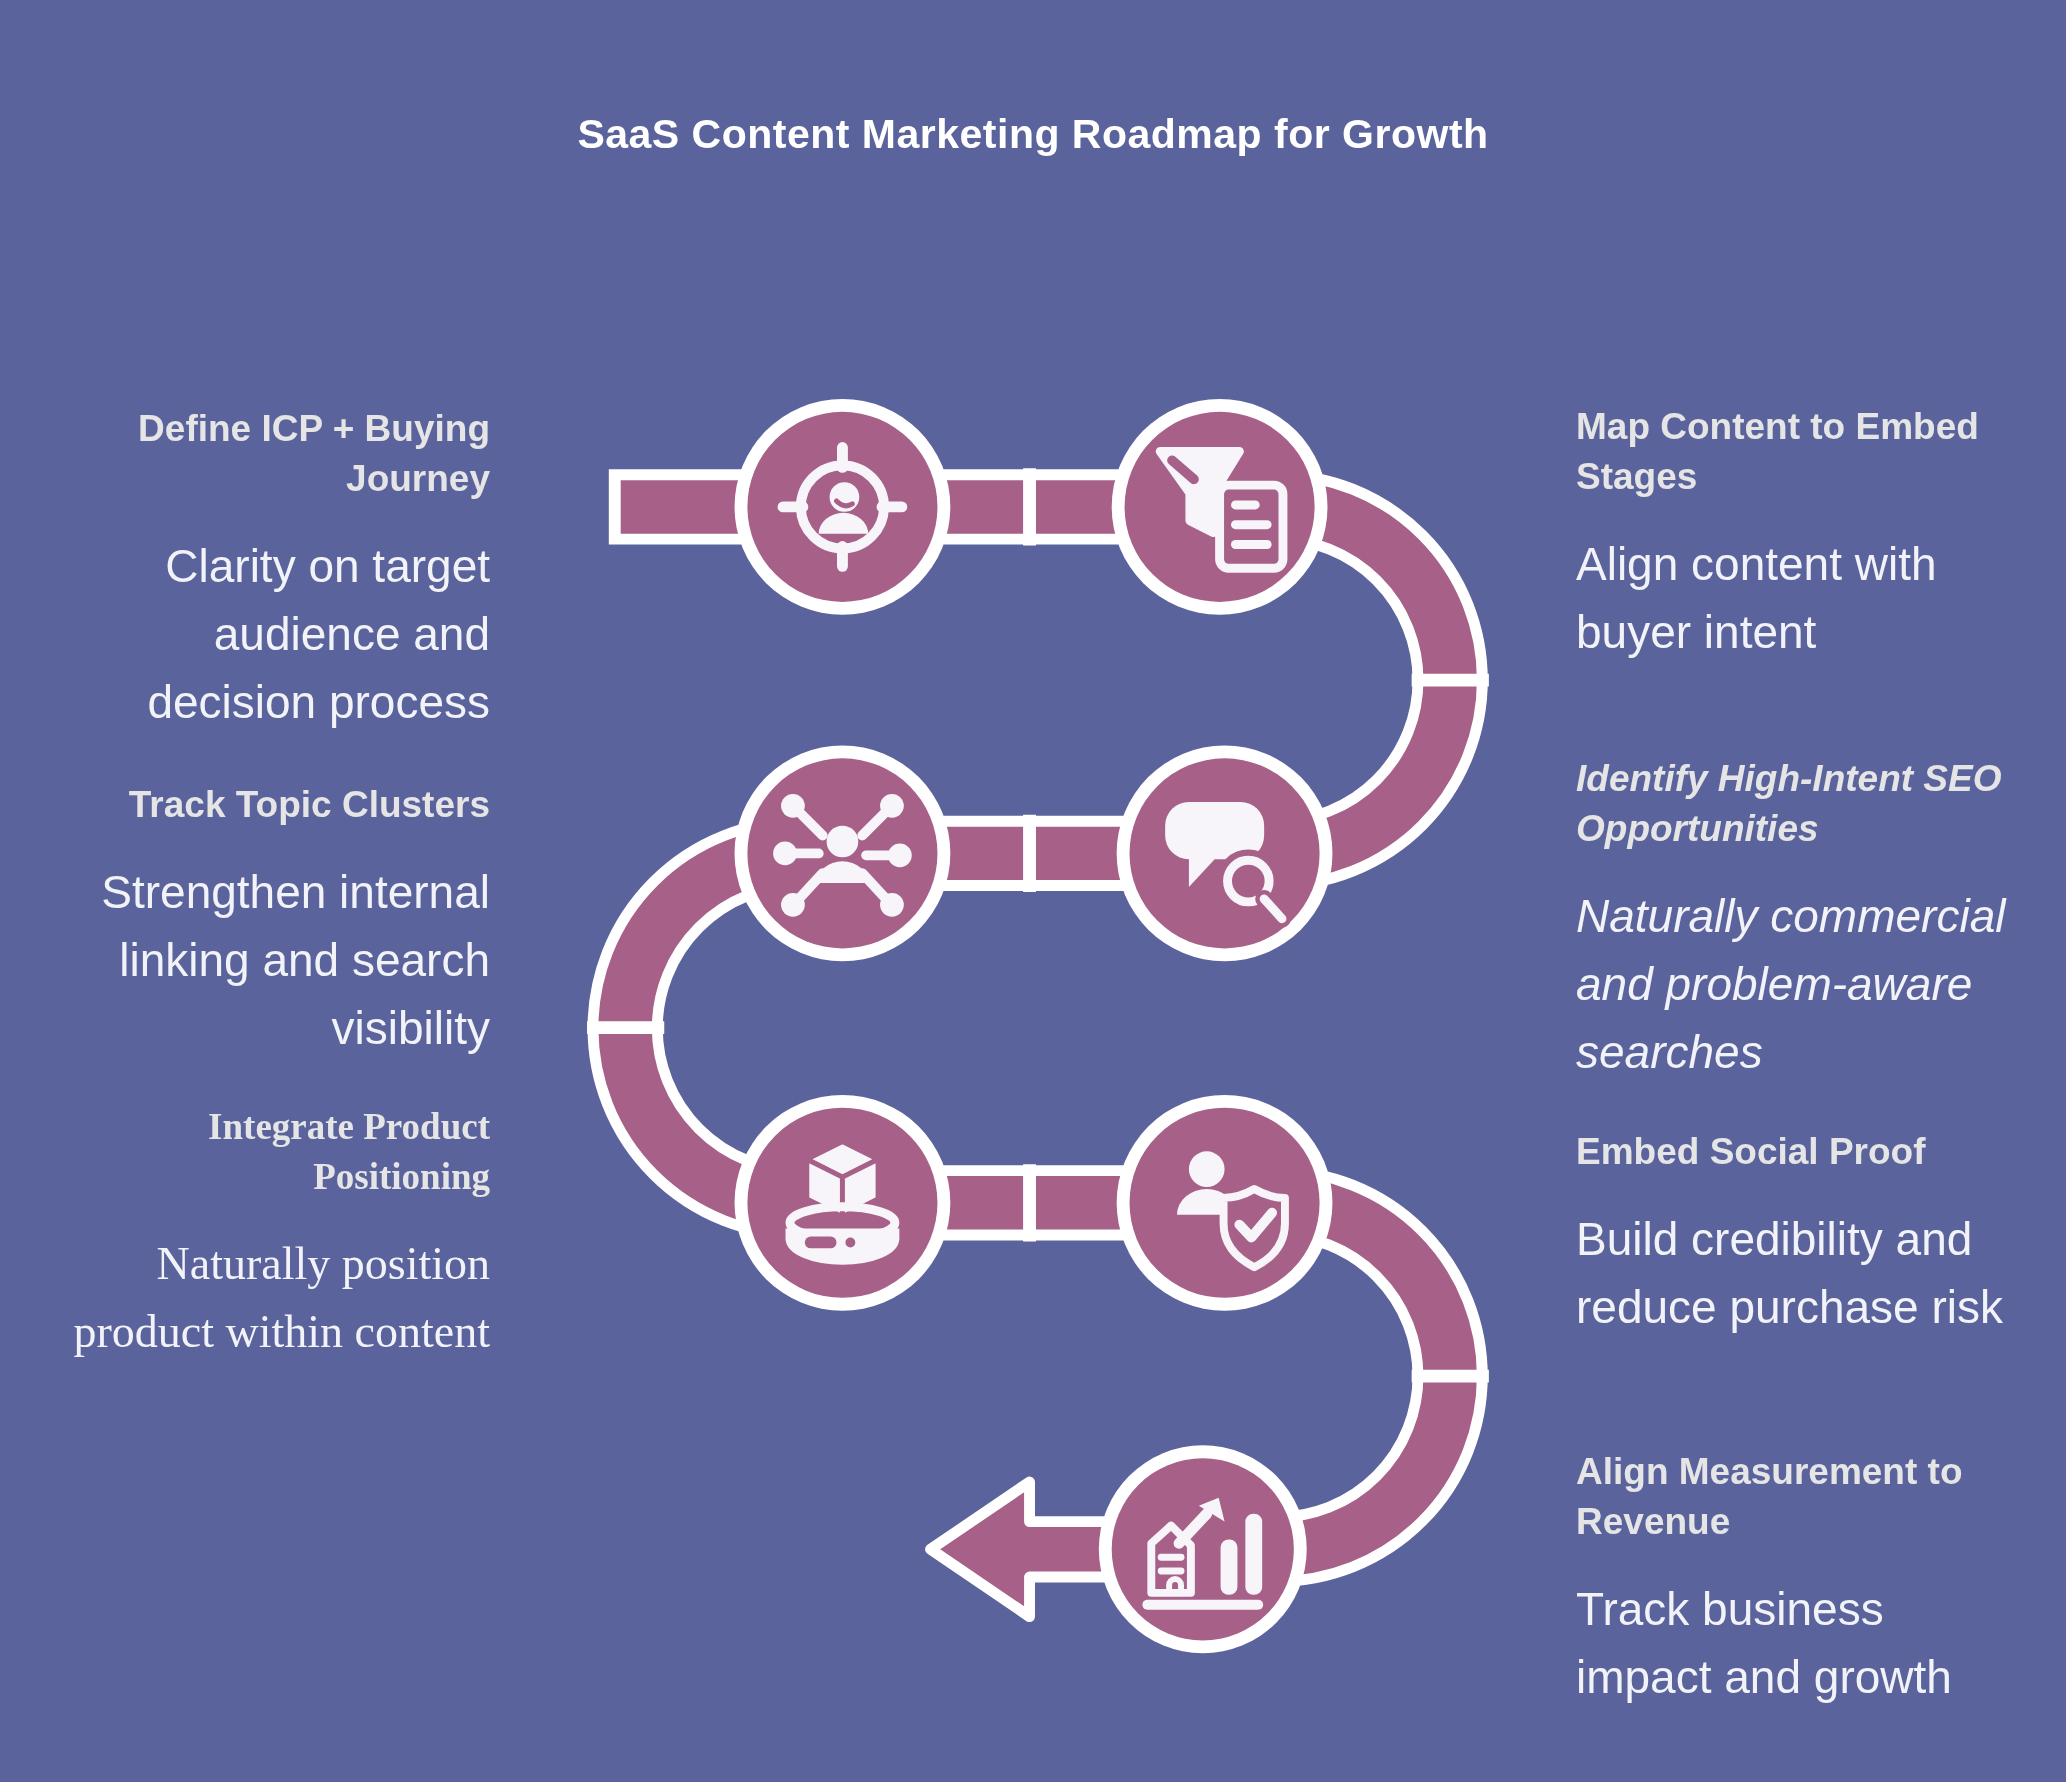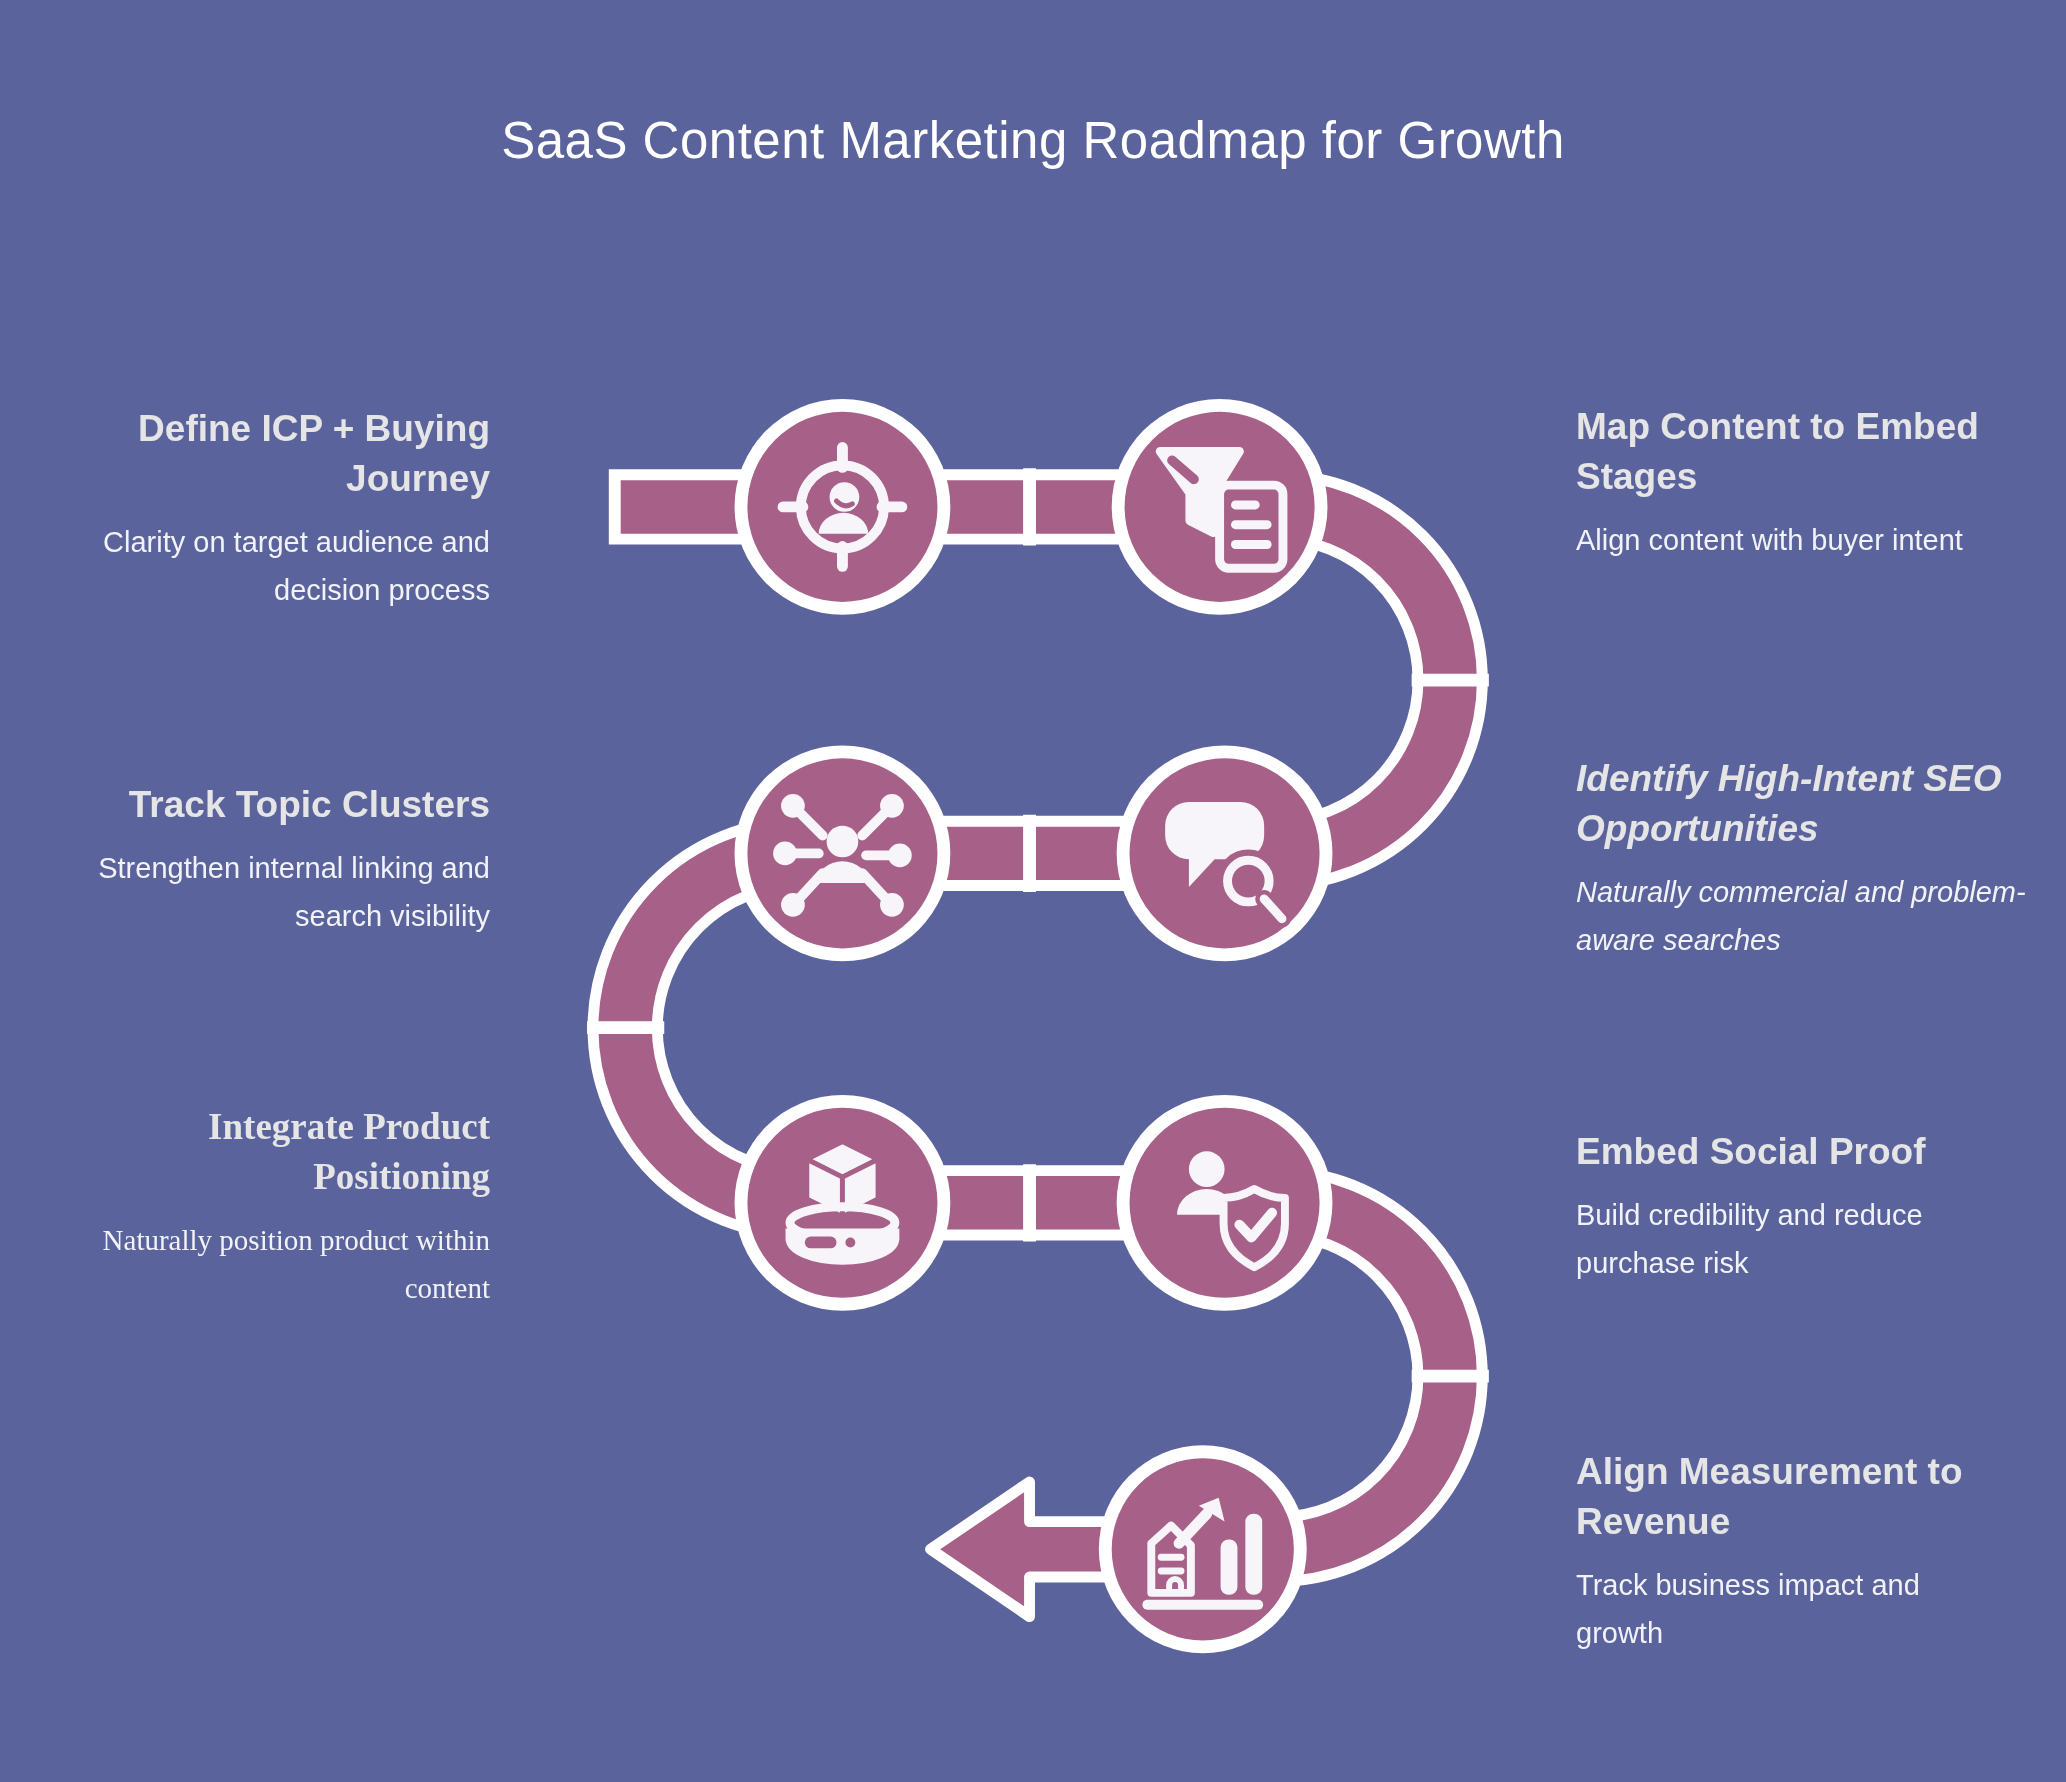--- a/index.html
+++ b/index.html
@@ -7,32 +7,32 @@
   .canvas{
     position:relative;
     width:2066px;height:1782px;
     background:#5a639b;
     overflow:hidden;
   }
   .title{
     position:absolute;top:111px;left:0;right:0;
     text-align:center;
     color:#ffffff;
-    font-size:51px;font-weight:normal;
+    font-size:41px;font-weight:bold;
     letter-spacing:0.5px;
   }
   .roadmap-svg{position:absolute;top:0;left:0;}
   .step-text{position:absolute;color:#fdfdfe;}
   .step-text.left{text-align:right;}
   .step-text.right{text-align:left;}
   .step-heading{
     font-size:37px;font-weight:bold;line-height:50px;color:#e5e5e5;
   }
   .step-desc{
-    font-size:29px;font-weight:normal;line-height:48px;margin-top:14px;
+    font-size:46px;font-weight:normal;line-height:68px;margin-top:28px;
     color:#f2f3f8;
   }
   
   .pos-l1{top:404px;left:40px;width:450px;}
   .pos-l2{top:780px;left:40px;width:450px;}
   .pos-l3{top:1102px;left:40px;width:450px;font-family:Liberation Serif, serif;}
   .pos-r1{top:402px;left:1576px;width:426px;}
   .pos-r2{top:754px;left:1576px;width:455px;font-style:italic;}
   .pos-r3{top:1127px;left:1576px;width:455px;}
   .pos-r4{top:1447px;left:1576px;width:436px;}

